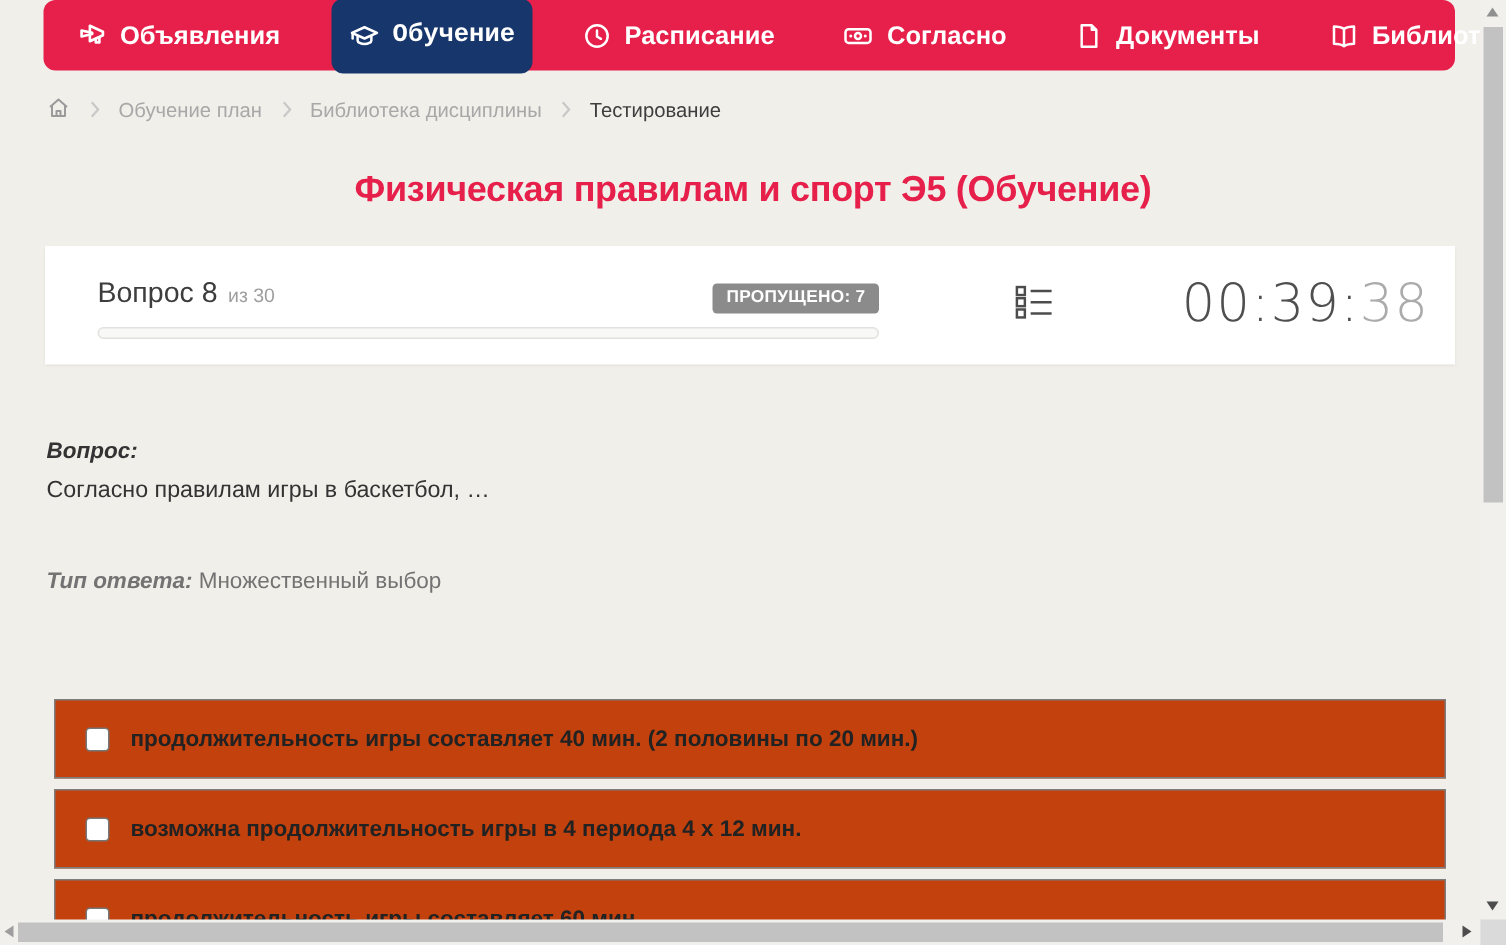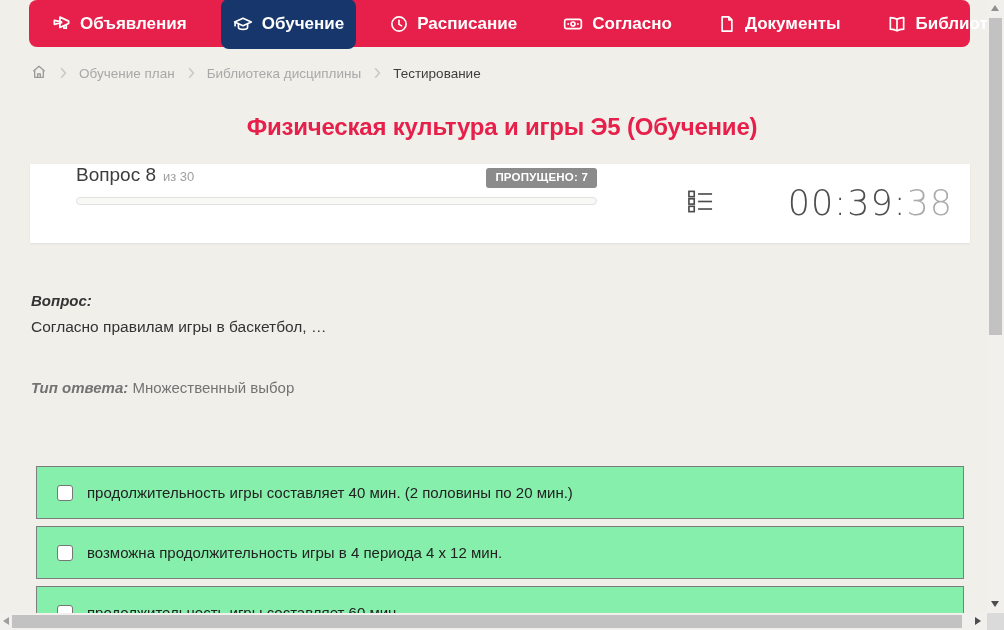--- a/index.html
+++ b/index.html
@@ -16,21 +16,21 @@
     background:#e6204a;border-radius:8px;
     display:flex;align-items:center;padding:0 11px;gap:22px;
     box-sizing:border-box;overflow:visible;
   }
   .nav-item{
     display:flex;align-items:center;gap:9px;
     color:#fff;font-weight:bold;font-size:17px;
     padding:0 12px;height:47px;border-radius:8px;
     white-space:nowrap;cursor:pointer;flex:0 0 auto;
   }
-  .nav-item.active{background:#17366b;height:50px;}
+  .nav-item.active{background:#17366b;height:50px;font-family:Liberation Mono, monospace;}
   .nav-icon{display:flex;align-items:center;}
   .nav-icon svg{display:block;}
   .chevron-down{margin-left:6px;display:flex;align-items:center;}
 
   
   .breadcrumb{
     position:absolute;left:31px;top:63px;height:20px;
     display:flex;align-items:center;gap:11px;
     font-size:13.5px;color:#a8a8a8;
   }
@@ -44,21 +44,21 @@
     text-align:center;color:#e6204a;
     font-size:24px;font-weight:bold;letter-spacing:-0.2px;
   }
 
   
   .question-card{
     position:absolute;left:30px;top:164px;width:940px;height:79px;
     background:#ffffff;box-shadow:0 1px 2px rgba(0,0,0,0.07);
     display:flex;align-items:stretch;box-sizing:border-box;
   }
-  .card-left{margin-left:46px;width:521px;box-sizing:border-box;}
+  .card-left{margin-left:35px;width:521px;padding-top:21px;box-sizing:border-box;}
   .q-row{display:flex;align-items:baseline;}
   .q-number{font-size:19px;color:#3d3d3d;}
   .q-total{font-size:13px;color:#9e9e9e;margin-left:7px;}
   .skipped-badge{
     margin-left:auto;background:#8b8b8b;color:#fff;
     font-size:11.5px;font-weight:bold;letter-spacing:.2px;
     padding:4px 9px;border-radius:3px;line-height:1;
   }
   .progress-track{
     margin-top:9px;height:6px;border:1px solid #e1e1de;
@@ -81,23 +81,23 @@
   .q-text{position:absolute;left:31px;top:318px;font-size:15.5px;color:#333;}
   .answer-type{position:absolute;left:31px;top:379px;font-size:15px;color:#737373;}
   .answer-type b{font-style:italic;}
 
   
   .options{
     position:absolute;left:36px;top:466px;width:928px;
     display:flex;flex-direction:column;gap:7px;
   }
   .option{
-    background:#86efac;border:1px solid #7d7d7d;height:53px;
+    background:#c2410c;border:1px solid #7d7d7d;height:53px;
     display:flex;align-items:center;padding-left:20px;gap:14px;
-    box-sizing:border-box;cursor:pointer;
+    box-sizing:border-box;cursor:pointer;font-weight:bold;
   }
   .checkbox{
     width:14px;height:14px;border:1px solid #767676;border-radius:3px;
     background:#fff;flex:0 0 auto;
   }
   .option-label{font-size:15px;color:#222;}
 
   
   .v-scrollbar{
     position:absolute;right:0;top:0;width:17px;height:613px;
@@ -218,21 +218,21 @@
   </span>
   <span class="crumb">Библиотека дисциплины</span>
   <span class="crumb-sep">
     <svg width="10" height="12" viewBox="0 0 12 20" fill="none" stroke="#c8c8c8" stroke-width="2.5">
         <path d="M3 2l7 8-7 8"></path>
       </svg>
   </span>
   <span class="crumb current">Тестирование</span>
 </div>
 
-<div class="page-title">Физическая культура и игры Э5 (Обучение)</div>
+<div class="page-title">Физическая правилам и спорт Э5 (Обучение)</div>
 
 <div class="question-card">
   <div class="card-left">
     <div class="q-row">
       <span class="q-number">Вопрос 8</span>
       <span class="q-total">из 30</span>
       <span class="skipped-badge">ПРОПУЩЕНО: 7</span>
     </div>
     <div class="progress-track">
       <div class="progress-fill" style="width:0%"></div>

